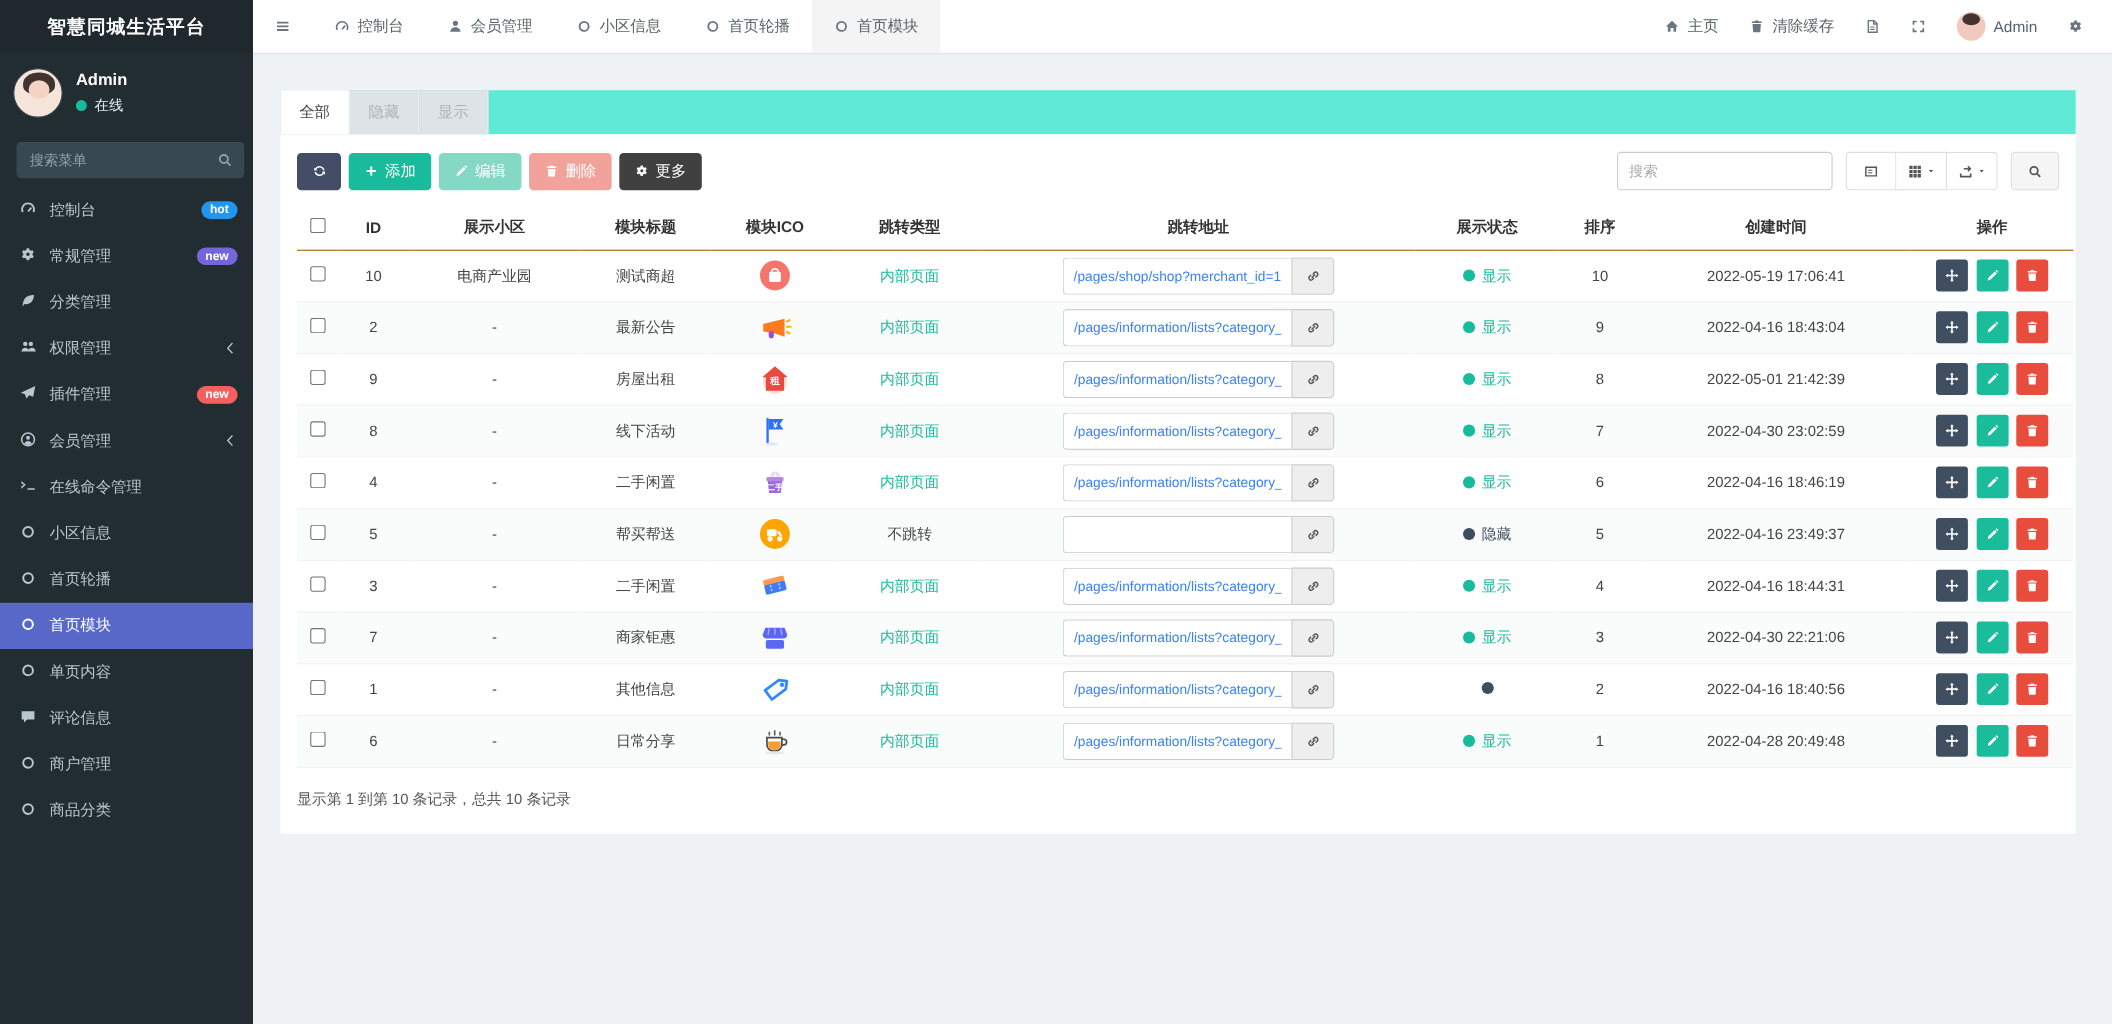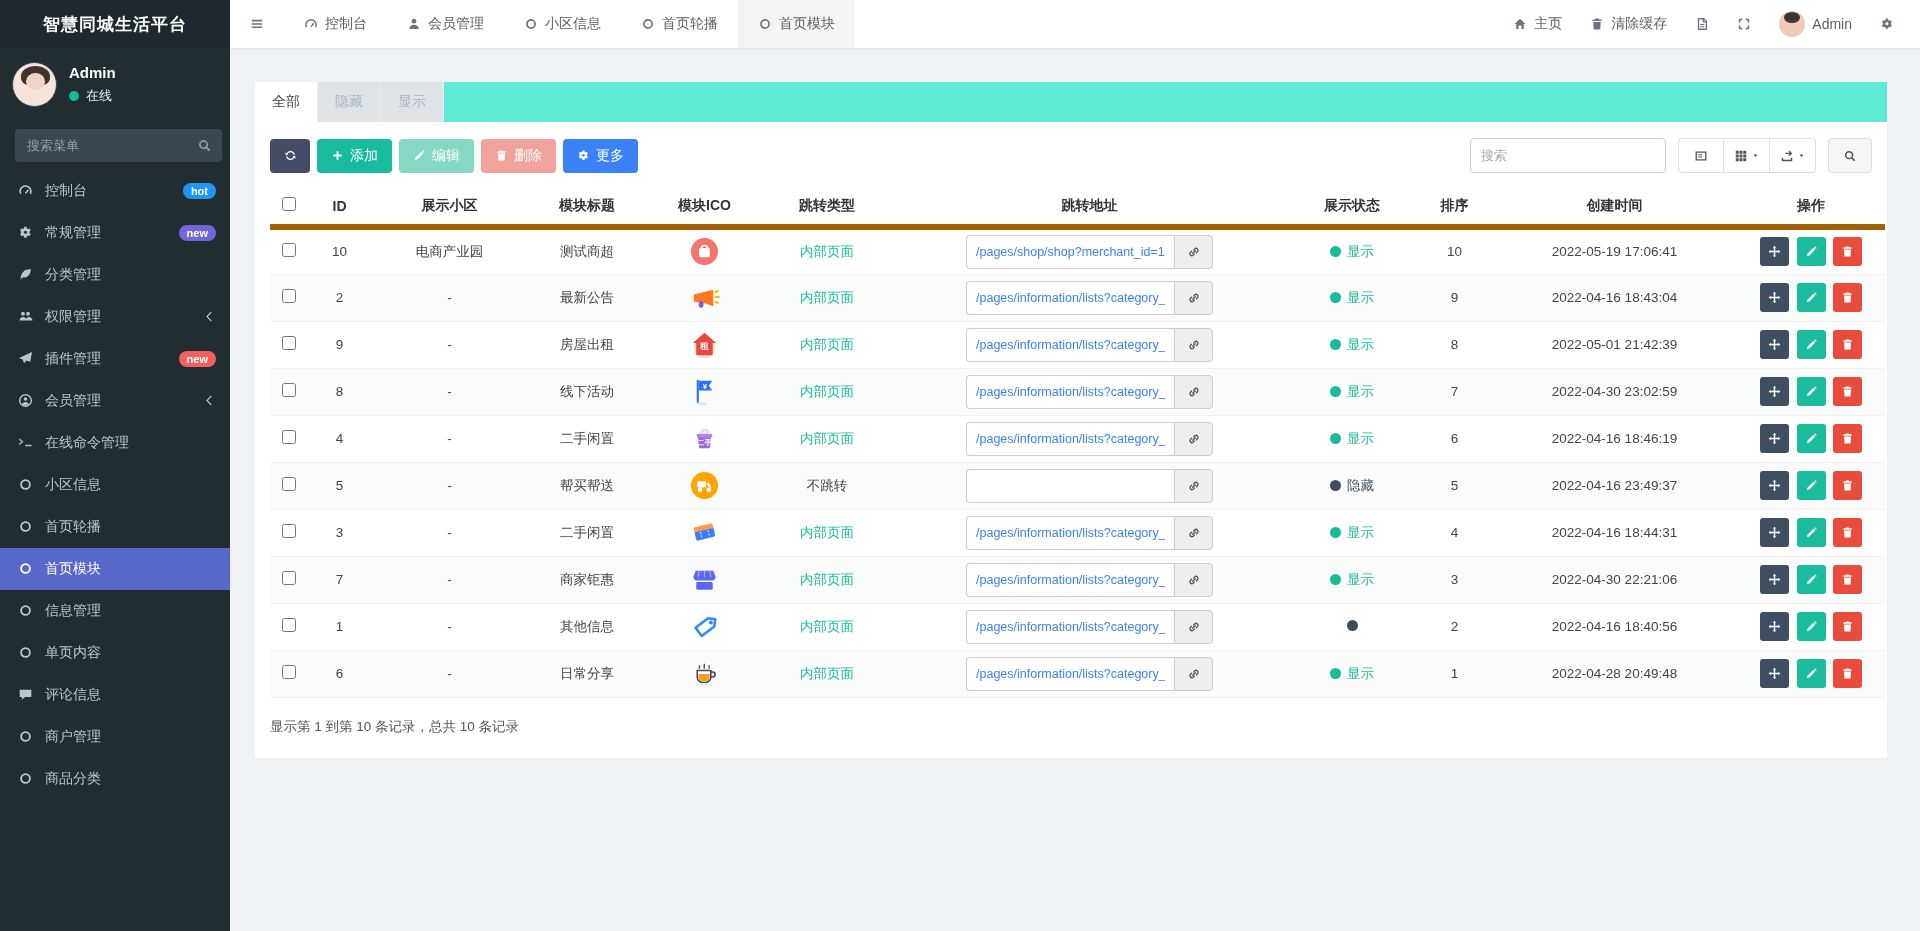--- a/index.html
+++ b/index.html
@@ -53,37 +53,37 @@
   .panel-body { padding:16px 15px 22px 15px; }
 
   .toolbar { display:flex; align-items:center; margin-bottom:14px; }
   .btn { height:34px; border:none; border-radius:4px; color:#fff; font-size:14px; padding:0 14px;
     margin-right:7px; display:inline-flex; align-items:center; gap:6px; cursor:pointer; font-family:inherit; }
   .btn .ic { font-size:13px; }
   .btn-refresh { background:#454d66; width:40px; justify-content:center; padding:0; }
   .btn-add { background:#18bc9c; }
   .btn-edit { background:#85d9c4; }
   .btn-del { background:#f1a29a; }
-  .btn-more { background:#3b82f6; }
+  .btn-more { background:#404040; }
   .toolbar-right { margin-left:auto; display:flex; align-items:center; }
   .tb-search { width:196px; height:35px; border:1px solid #ccc; border-radius:4px; padding:0 10px;
     font-size:13px; color:#c2410c; outline:none; margin-right:12px; }
   .tb-search::placeholder { color:#aaa; }
   .btn-group { display:flex; }
   .gbtn { height:35px; width:46px; background:#fff; border:1px solid #ddd; display:flex; align-items:center;
     justify-content:center; gap:3px; color:#555; cursor:pointer; font-size:14px; }
   .gbtn + .gbtn { border-left:none; }
   .btn-group .gbtn:first-child { border-radius:4px 0 0 4px; }
   .btn-group .gbtn:last-child { border-radius:0 4px 4px 0; }
   .gbtn.single { border-radius:4px; margin-left:12px; background:#f5f5f5; width:44px; }
   .caret { font-size:9px; color:#555; }
 
   
   table { width:100%; border-collapse:collapse; table-layout:fixed; }
-  thead th { height:40px; font-size:14px; color:#333; border-bottom:6px solid #a16207; font-weight:bold; text-align:center; }
+  thead th { height:40px; font-size:14px; color:#333; border-bottom:1px solid #a16207; font-weight:bold; text-align:center; }
   tbody td { height:47px; font-size:13.5px; color:#444; text-align:center; border-bottom:1px solid #f0f2f2; }
   tbody tr:nth-child(even) { background:#fafbfb; }
   .jt-internal { color:#18bc9c; }
   .url-group { display:inline-flex; align-items:center; }
   .url-group input { width:208px; height:34px; border:1px solid #ccc; border-right:none; border-radius:4px 0 0 4px;
     font-size:12.5px; color:#3b82f6; padding:0 9px; outline:none; background:#fff; }
   .url-group .link-btn { width:39px; height:34px; border:1px solid #ccc; background:#eee; border-radius:0 4px 4px 0;
     color:#555; display:flex; align-items:center; justify-content:center; cursor:pointer; font-size:14px; }
   .status { display:inline-flex; align-items:center; gap:6px; font-size:13.5px; }
   .status .sdot { width:11px; height:11px; border-radius:50%; display:inline-block; }
@@ -281,26 +281,20 @@
         <span class="mi"><svg class="ic">
             <use href="#i-circle-o"></use>
           </svg></span>
     <span>首页轮播</span>
       </li>
       <li class="active">
         <span class="mi"><svg class="ic">
             <use href="#i-circle-o"></use>
           </svg></span>
     <span>首页模块</span>
-      </li>
-      <li class="">
-        <span class="mi"><svg class="ic">
-            <use href="#i-circle-o"></use>
-          </svg></span>
-    <span>信息管理</span>
       </li>
       <li class="">
         <span class="mi"><svg class="ic">
             <use href="#i-circle-o"></use>
           </svg></span>
     <span>单页内容</span>
       </li>
       <li class="">
         <span class="mi"><svg class="ic">
             <use href="#i-comment"></use>

